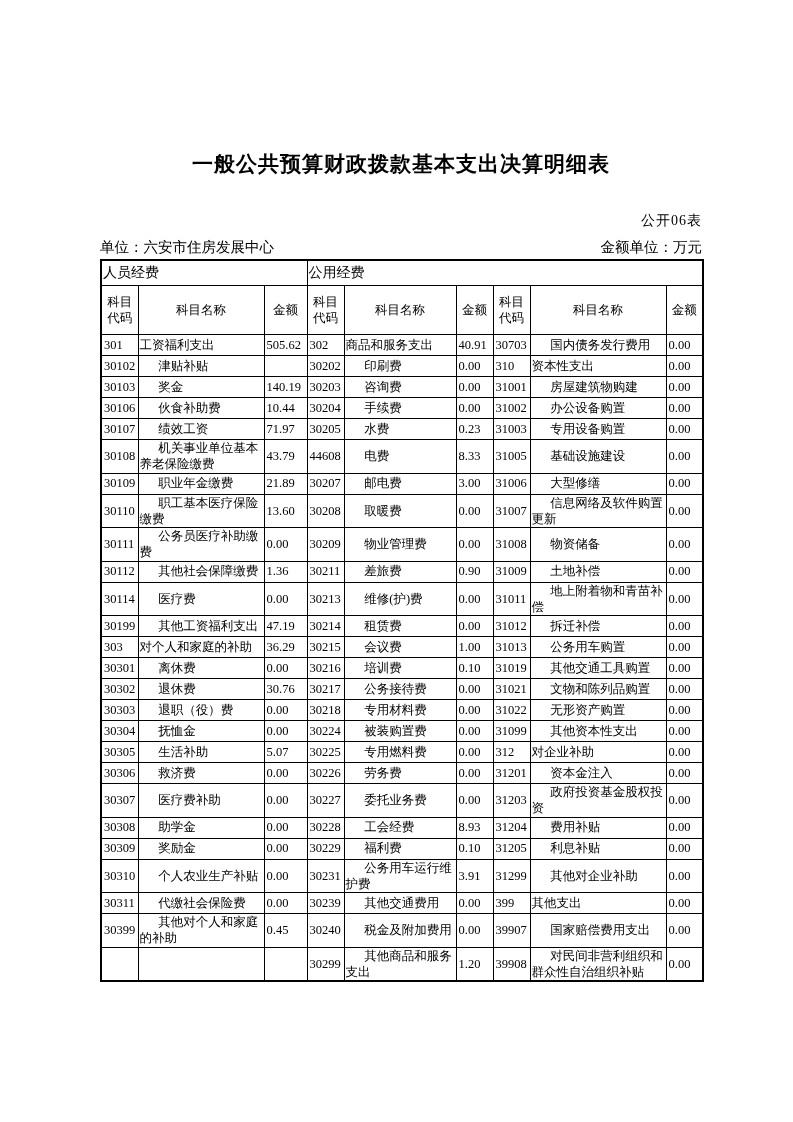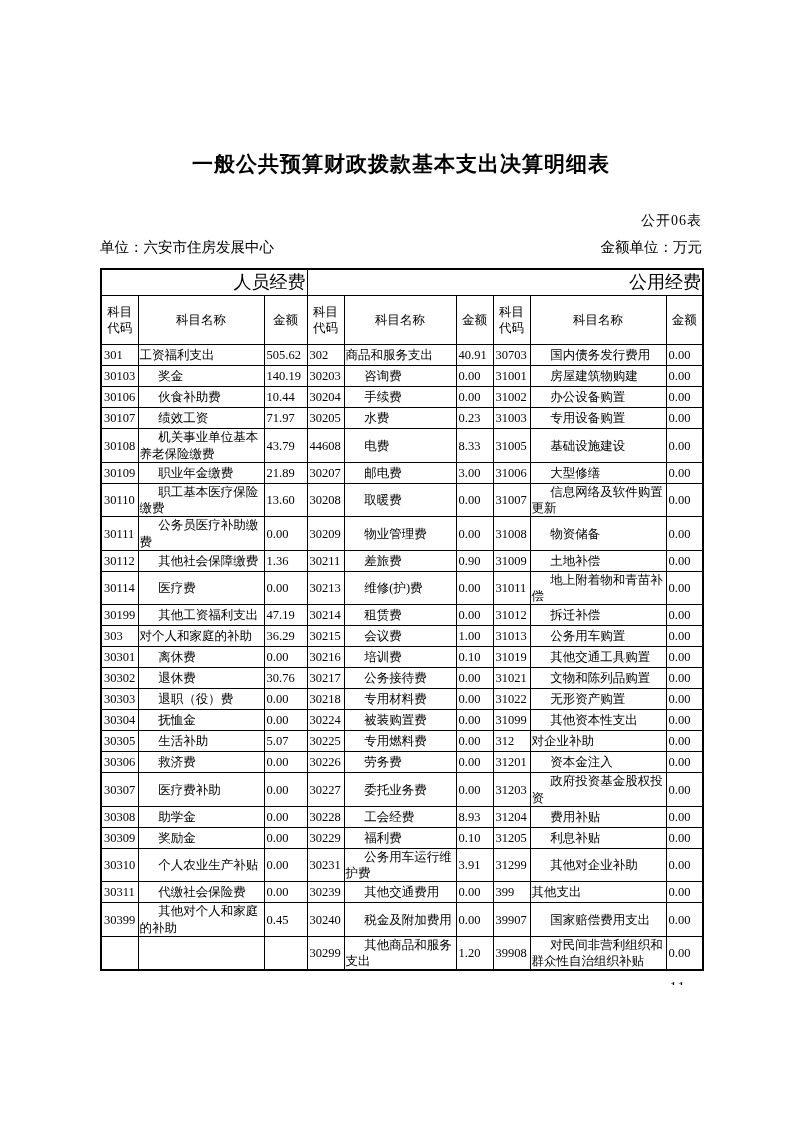--- a/index.html
+++ b/index.html
@@ -29,38 +29,38 @@
     text-align:right;
     font-size:14px;
     margin-top:34px;
     letter-spacing:1px;
   }
   .meta-row{
     display:flex;
     justify-content:space-between;
     font-size:14.5px;
     margin-top:8px;
-    margin-bottom:11px;
+    margin-bottom:2px;
   }
   table.budget{
     border-collapse:collapse;
     table-layout:fixed;
     width:602px;
     border:2px solid #000;
   }
   table.budget th, table.budget td{
     border:1px solid #000;
     font-weight:normal;
     overflow:hidden;
     line-height:1.3;
   }
   th.group-th{
     height:22px;
-    font-size:18px;
-    text-align:right;
+    font-size:14px;
+    text-align:left;
     vertical-align:middle;
   }
   th.col-th{
     height:48px;
     font-size:12.5px;
     text-align:center;
     vertical-align:middle;
     padding:0 1px;
   }
   td{
@@ -127,20 +127,31 @@
             <td class="name">工资福利支出</td>
             <td class="amt">505.62</td>
             <td class="code">302</td>
             <td class="name">商品和服务支出</td>
             <td class="amt">40.91</td>
             <td class="code">30703</td>
             <td class="name sub">国内债务发行费用</td>
             <td class="amt">0.00</td>
           </tr>
           <tr>
+            <td class="code">30102</td>
+            <td class="name sub">津贴补贴</td>
+            <td class="amt"></td>
+            <td class="code">30202</td>
+            <td class="name sub">印刷费</td>
+            <td class="amt">0.00</td>
+            <td class="code">310</td>
+            <td class="name">资本性支出</td>
+            <td class="amt">0.00</td>
+          </tr>
+          <tr>
             <td class="code">30103</td>
             <td class="name sub">奖金</td>
             <td class="amt">140.19</td>
             <td class="code">30203</td>
             <td class="name sub">咨询费</td>
             <td class="amt">0.00</td>
             <td class="code">31001</td>
             <td class="name sub">房屋建筑物购建</td>
             <td class="amt">0.00</td>
           </tr>

